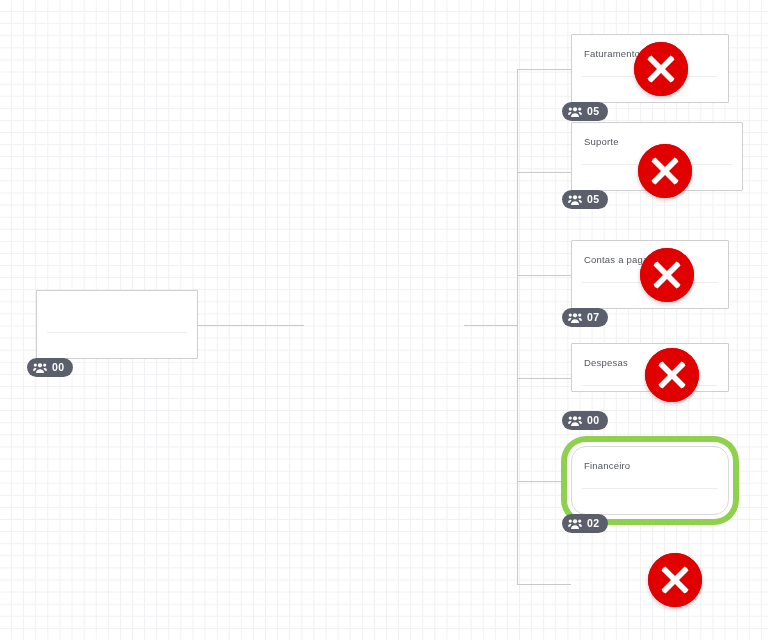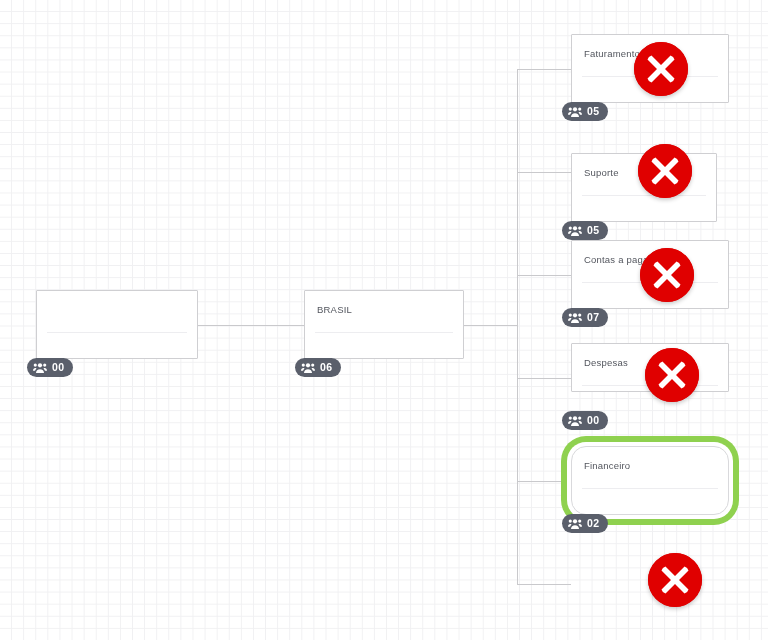--- a/index.html
+++ b/index.html
@@ -134,35 +134,20 @@
         <path d="M3.4 12.2c0-2.6 2-4.2 4.6-4.2s4.6 1.6 4.6 4.2z" fill="#ffffff"></path>
         <circle cx="2.6" cy="3.2" r="1.8" fill="#ffffff"></circle>
         <path d="M0 9.6c0-1.9 1.2-3 2.6-3 .5 0 1 .13 1.4.36-.9.8-1.5 1.8-1.7 2.64z" fill="#ffffff"></path>
         <circle cx="13.4" cy="3.2" r="1.8" fill="#ffffff"></circle>
         <path d="M16 9.6c0-1.9-1.2-3-2.6-3-.5 0-1 .13-1.4.36.9.8 1.5 1.8 1.7 2.64z" fill="#ffffff"></path>
       </svg>
       <span class="badge-count">00</span>
     </div>
   </div>
 
-  <div class="node" style="left:304px; top:290px; width:160px; height:69px;">
-    <div class="node-title">BRASIL</div>
-    <div class="node-divider"></div>
-    <div class="node-badge">
-      <svg class="badge-icon" viewBox="0 0 16 13">
-        <circle cx="8" cy="3.4" r="2.4" fill="#ffffff"></circle>
-        <path d="M3.4 12.2c0-2.6 2-4.2 4.6-4.2s4.6 1.6 4.6 4.2z" fill="#ffffff"></path>
-        <circle cx="2.6" cy="3.2" r="1.8" fill="#ffffff"></circle>
-        <path d="M0 9.6c0-1.9 1.2-3 2.6-3 .5 0 1 .13 1.4.36-.9.8-1.5 1.8-1.7 2.64z" fill="#ffffff"></path>
-        <circle cx="13.4" cy="3.2" r="1.8" fill="#ffffff"></circle>
-        <path d="M16 9.6c0-1.9-1.2-3-2.6-3-.5 0-1 .13-1.4.36.9.8 1.5 1.8 1.7 2.64z" fill="#ffffff"></path>
-      </svg>
-      <span class="badge-count">06</span>
-    </div>
-  </div>
 
   <div class="node" style="left:571px; top:34px; width:158px; height:69px;">
     <div class="node-title">Faturamento</div>
     <div class="node-divider"></div>
     <div class="node-badge">
       <svg class="badge-icon" viewBox="0 0 16 13">
         <circle cx="8" cy="3.4" r="2.4" fill="#ffffff"></circle>
         <path d="M3.4 12.2c0-2.6 2-4.2 4.6-4.2s4.6 1.6 4.6 4.2z" fill="#ffffff"></path>
         <circle cx="2.6" cy="3.2" r="1.8" fill="#ffffff"></circle>
         <path d="M0 9.6c0-1.9 1.2-3 2.6-3 .5 0 1 .13 1.4.36-.9.8-1.5 1.8-1.7 2.64z" fill="#ffffff"></path>
@@ -172,21 +157,21 @@
       <span class="badge-count">05</span>
     </div>
   </div>
   <div class="status-x" style="left:634px; top:42px;">
     <svg viewBox="0 0 54 54">
       <circle cx="27" cy="27" r="27" fill="#e00000"></circle>
       <path d="M17.5 13.5 L27 23 L36.5 13.5 A5.6 5.6 0 0 1 40.5 17.5 L31 27 L40.5 36.5 A5.6 5.6 0 0 1 36.5 40.5 L27 31 L17.5 40.5 A5.6 5.6 0 0 1 13.5 36.5 L23 27 L13.5 17.5 A5.6 5.6 0 0 1 17.5 13.5 Z" fill="#ffffff"></path>
     </svg>
   </div>
 
-  <div class="node" style="left:571px; top:153px; width:146px; height:69px;">
+  <div class="node" style="left:571px; top:122px; width:172px; height:69px;">
     <div class="node-title">Suporte</div>
     <div class="node-divider"></div>
     <div class="node-badge">
       <svg class="badge-icon" viewBox="0 0 16 13">
         <circle cx="8" cy="3.4" r="2.4" fill="#ffffff"></circle>
         <path d="M3.4 12.2c0-2.6 2-4.2 4.6-4.2s4.6 1.6 4.6 4.2z" fill="#ffffff"></path>
         <circle cx="2.6" cy="3.2" r="1.8" fill="#ffffff"></circle>
         <path d="M0 9.6c0-1.9 1.2-3 2.6-3 .5 0 1 .13 1.4.36-.9.8-1.5 1.8-1.7 2.64z" fill="#ffffff"></path>
         <circle cx="13.4" cy="3.2" r="1.8" fill="#ffffff"></circle>
         <path d="M16 9.6c0-1.9-1.2-3-2.6-3-.5 0-1 .13-1.4.36.9.8 1.5 1.8 1.7 2.64z" fill="#ffffff"></path>

